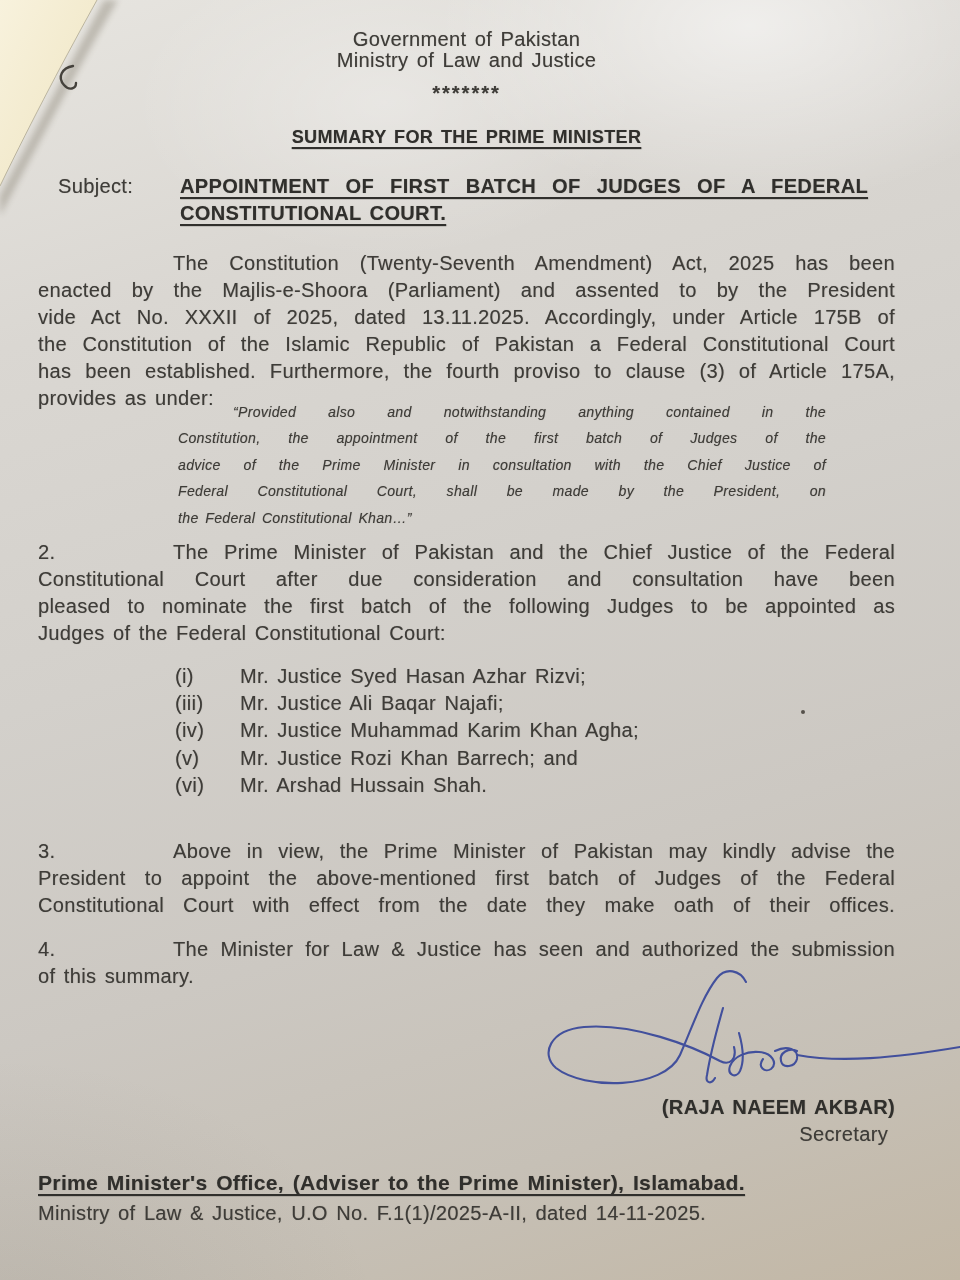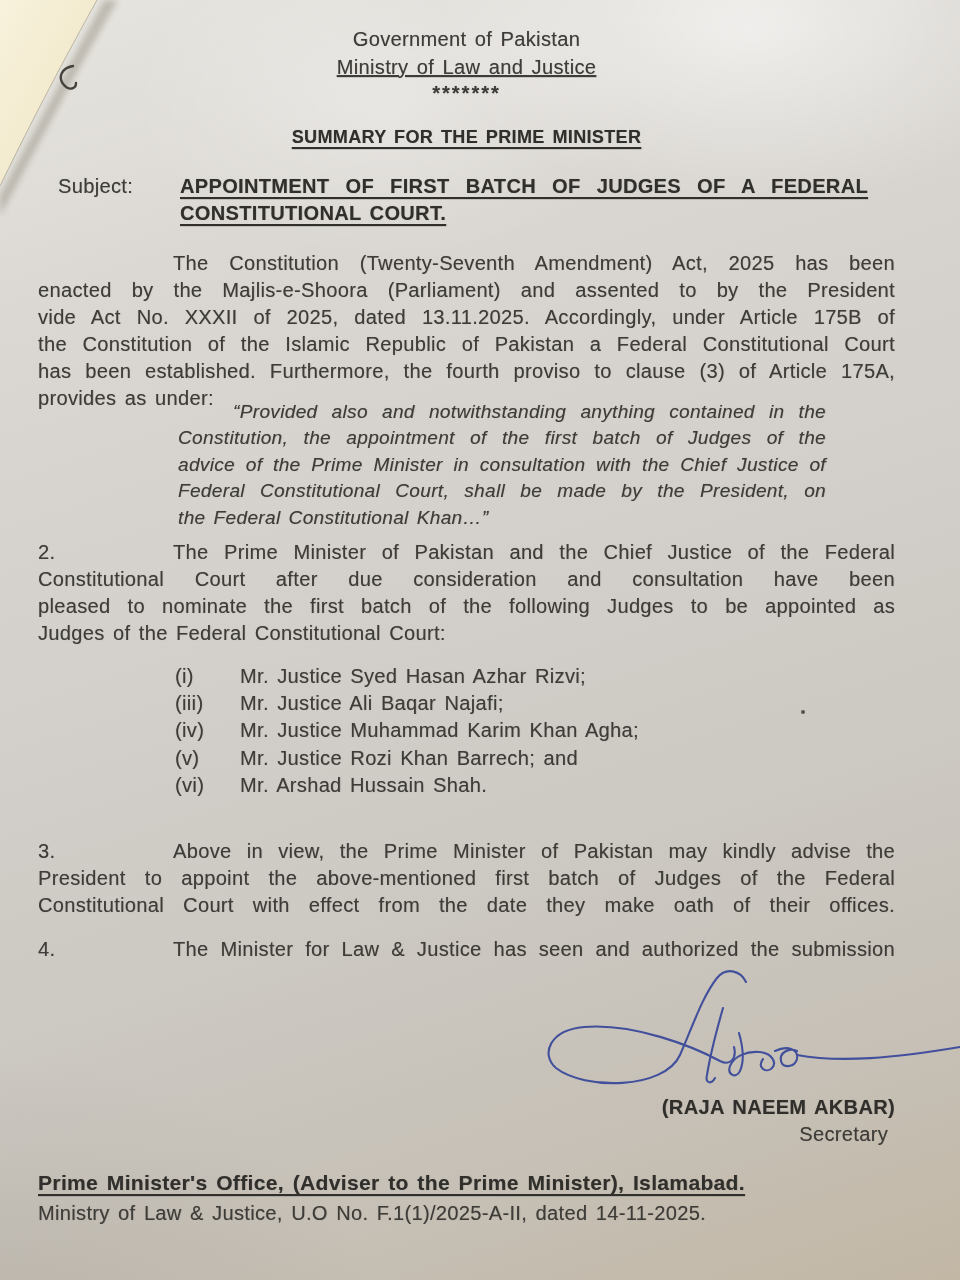--- a/index.html
+++ b/index.html
@@ -55,42 +55,42 @@
     <path d="M0,0 L97,0 C66,56 34,116 0,186 Z" fill="url(#foldgrad)"></path>
     <path d="M97,0 C66,56 34,116 0,186" fill="none" stroke="#a79f88" stroke-width="1" opacity="0.7"></path>
     <path d="M73,66 c-11,2 -16,11 -9,19 c5,6 12,4 12,-2" fill="none" stroke="#45423c" stroke-width="2.4" stroke-linecap="round"></path>
   </svg>
 
   <div class="speck"></div>
 
   <div class="content">
 
     <div class="abs center" style="top:26px;">Government of Pakistan</div>
-    <div class="abs center" style="top:54px;text-decoration:underline;">Ministry of Law and Justice</div>
+    <div class="abs center" style="top:47px;">Ministry of Law and Justice</div>
     <div class="abs center stars" style="top:80px;">*******</div>
     <div class="abs center" style="top:124px; font-size:18px;">
       <span class="b u">SUMMARY FOR THE PRIME MINISTER</span>
     </div>
 
     <div class="abs" style="left:20px; top:173px;">Subject:</div>
     <div class="abs b" style="left:142px; top:173px; width:688px;">
       <div class="jl u">APPOINTMENT OF FIRST BATCH OF JUDGES OF A FEDERAL</div>
       <div class="ll u">CONSTITUTIONAL COURT.</div>
     </div>
 
     <div class="abs" style="left:0; top:250px; width:857px;">
       <div class="jl ind">The Constitution (Twenty-Seventh Amendment) Act, 2025 has been</div>
       <div class="jl">enacted by the Majlis-e-Shoora (Parliament) and assented to by the President</div>
       <div class="jl">vide Act No. XXXII of 2025, dated 13.11.2025. Accordingly, under Article 175B of</div>
       <div class="jl">the Constitution of the Islamic Republic of Pakistan a Federal Constitutional Court</div>
       <div class="jl">has been established. Furthermore, the fourth proviso to clause (3) of Article 175A,</div>
       <div class="ll">provides as under:</div>
     </div>
 
-    <div class="abs quote" style="left:140px; top:399px; width:648px; font-size:19px;">
+    <div class="abs quote" style="left:140px; top:399px; width:648px; font-size:14px;">
       <div class="jl qind">“Provided also and notwithstanding anything contained in the</div>
       <div class="jl">Constitution, the appointment of the first batch of Judges of the</div>
       <div class="jl">advice of the Prime Minister in consultation with the Chief Justice of</div>
       <div class="jl">Federal Constitutional Court, shall be made by the President, on</div>
       <div class="ll">the Federal Constitutional Khan…”</div>
     </div>
 
     <div class="abs" style="left:0; top:539px; width:857px;">
       <span class="pnum">2.</span>
       <div class="jl ind">The Prime Minister of Pakistan and the Chief Justice of the Federal</div>
@@ -125,20 +125,21 @@
     <div class="abs" style="left:0; top:838px; width:857px;">
       <span class="pnum">3.</span>
       <div class="jl ind">Above in view, the Prime Minister of Pakistan may kindly advise the</div>
       <div class="jl">President to appoint the above-mentioned first batch of Judges of the Federal</div>
       <div class="jl">Constitutional Court with effect from the date they make oath of their offices.</div>
     </div>
 
     <div class="abs" style="left:0; top:936px; width:857px;">
       <span class="pnum">4.</span>
       <div class="jl ind">The Minister for Law &amp; Justice has seen and authorized the submission</div>
+      <div class="ll">of this summary.</div>
     </div>
 
     <div class="abs sig-block b" style="left:420px; top:1094px; width:437px; font-size:20px;">(RAJA NAEEM AKBAR)</div>
     <div class="abs sig-block" style="left:420px; top:1121px; width:430px;">Secretary</div>
 
     <div class="abs b u" style="left:0; top:1169px; font-size:21px;">Prime Minister's Office, (Adviser to the Prime Minister), Islamabad.</div>
     <div class="abs" style="left:0; top:1200px;">Ministry of Law &amp; Justice, U.O No. F.1(1)/2025-A-II, dated 14-11-2025.</div>
 
   </div>
 

